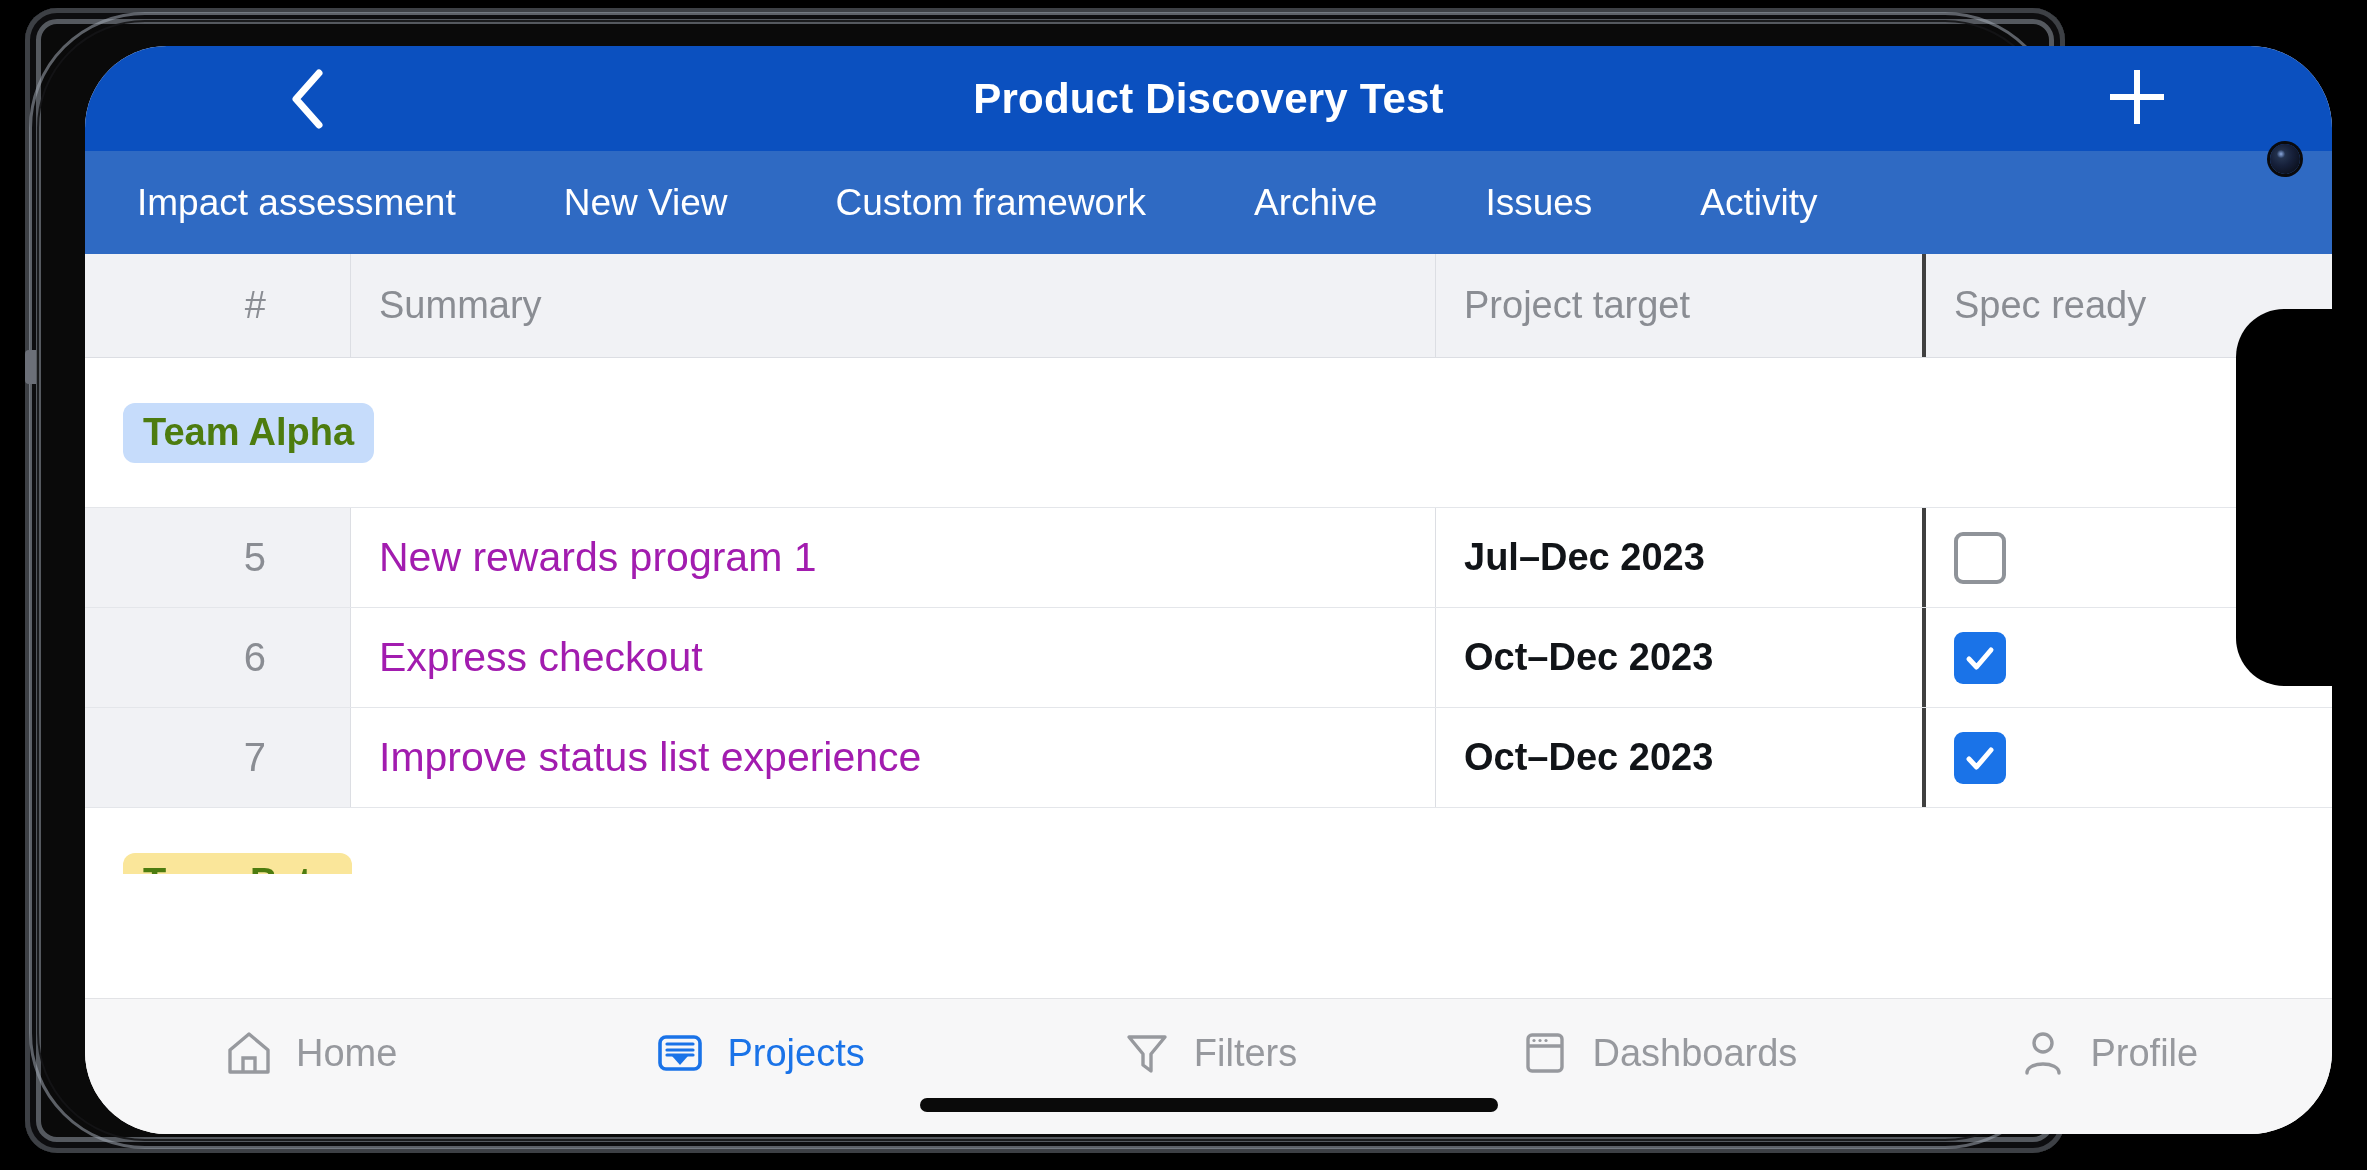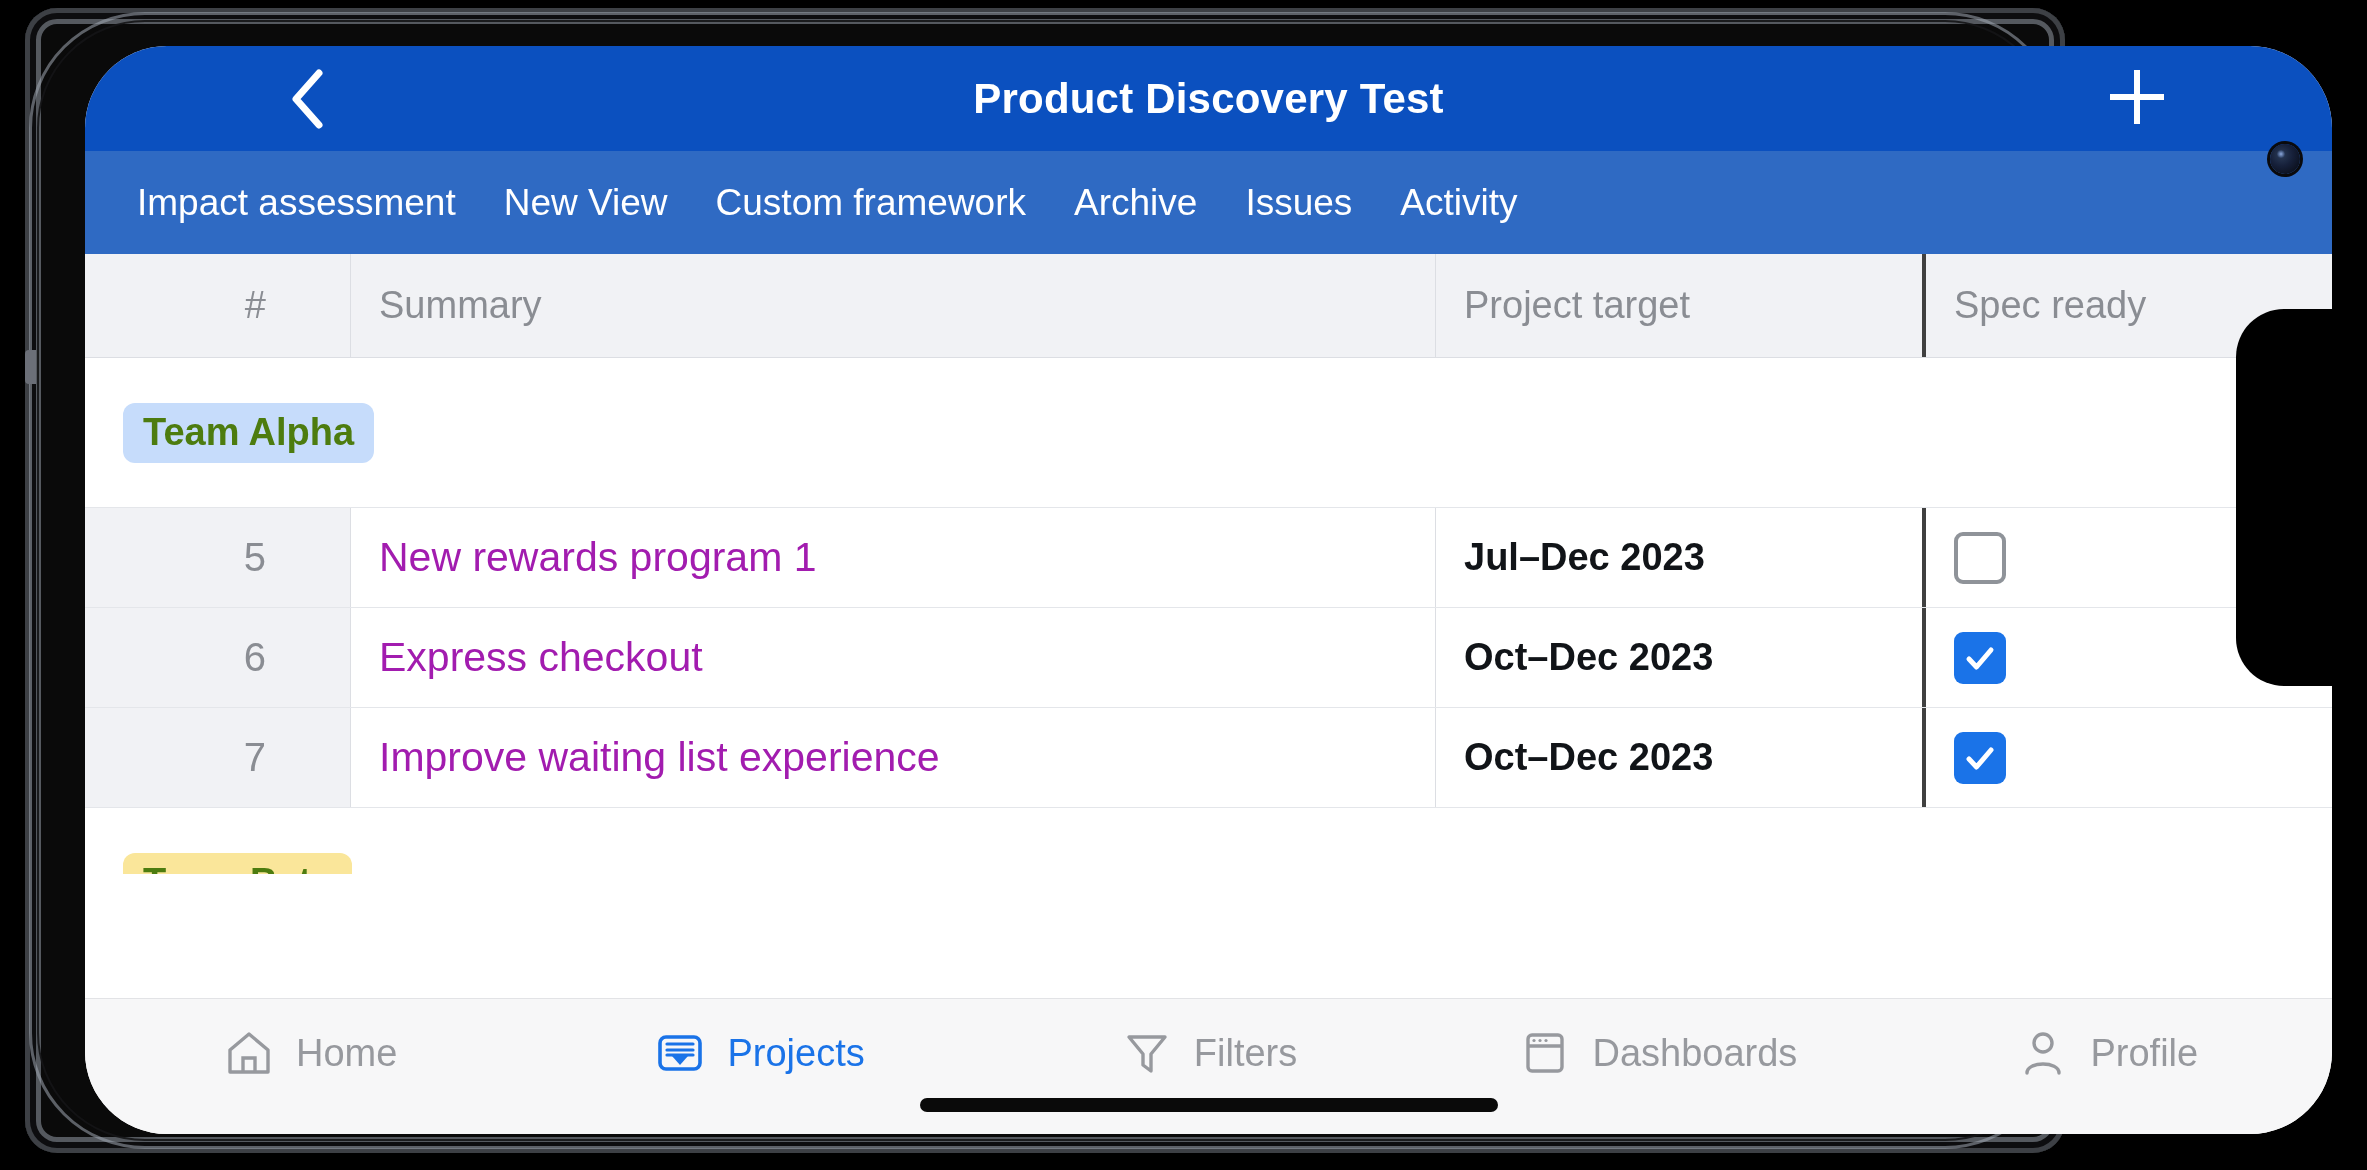--- a/index.html
+++ b/index.html
@@ -113,21 +113,21 @@
     position:relative;
     height:103px;
     background:#2f6ac3;
     display:flex; align-items:flex-end;
     white-space:nowrap;
     overflow:hidden;
     z-index:9;
   }
   .tab-item {
     position:relative;
-    padding:0 24px;
+    padding:0 54px;
     height:103px;
     display:flex; align-items:center; justify-content:center;
     color:#ffffff;
     font-size:37px;
     cursor:pointer;
     flex:none;
   }
   .tab-item:first-child { padding-left:52px; }
   .tab-item.active::before {
     content:"";
@@ -333,21 +333,21 @@
           <span class="checkbox on">
             <svg width="34" height="34" viewBox="0 0 34 34">
               <path d="M6 18 L13.5 26 L28 9" fill="none" stroke="#ffffff" stroke-width="5" stroke-linecap="round" stroke-linejoin="round"></path>
             </svg>
           </span>
         </div>
       </div>
 
       <div class="t-row data-row">
         <div class="cell c-num">7</div>
-        <div class="cell c-sum">Improve waiting list experience</div>
+        <div class="cell c-sum">Improve status list experience</div>
         <div class="cell c-tgt">Oct–Dec 2023</div>
         <div class="cell c-spec">
           <span class="checkbox on">
             <svg width="34" height="34" viewBox="0 0 34 34">
               <path d="M6 18 L13.5 26 L28 9" fill="none" stroke="#ffffff" stroke-width="5" stroke-linecap="round" stroke-linejoin="round"></path>
             </svg>
           </span>
         </div>
       </div>
 

